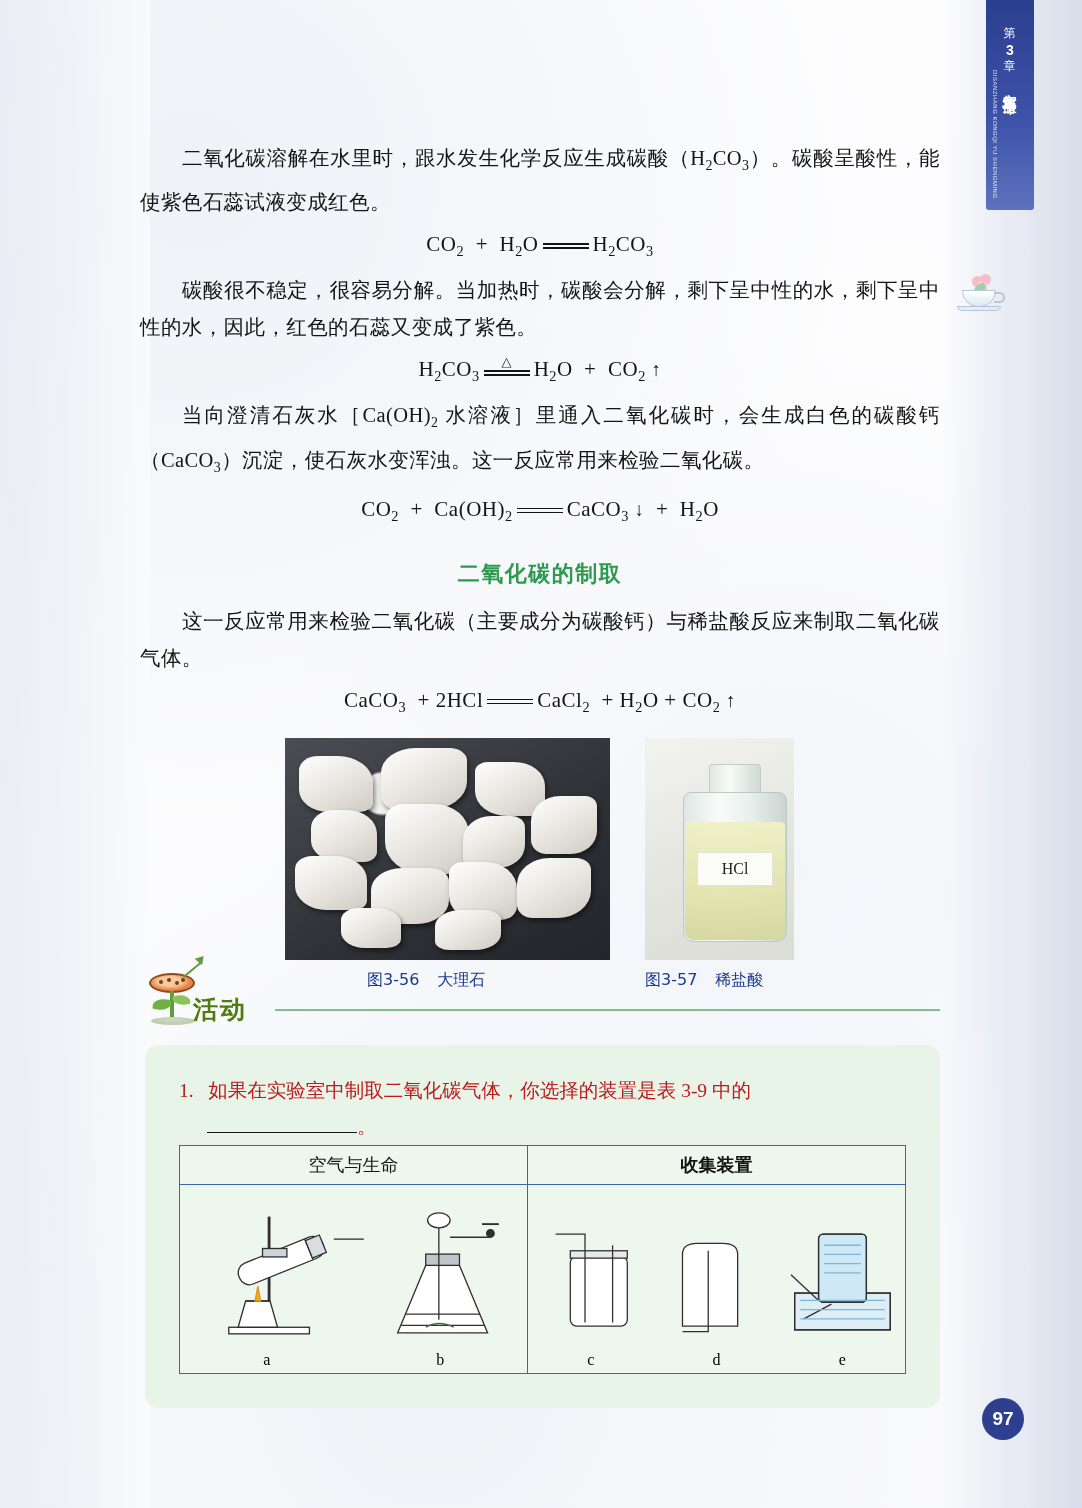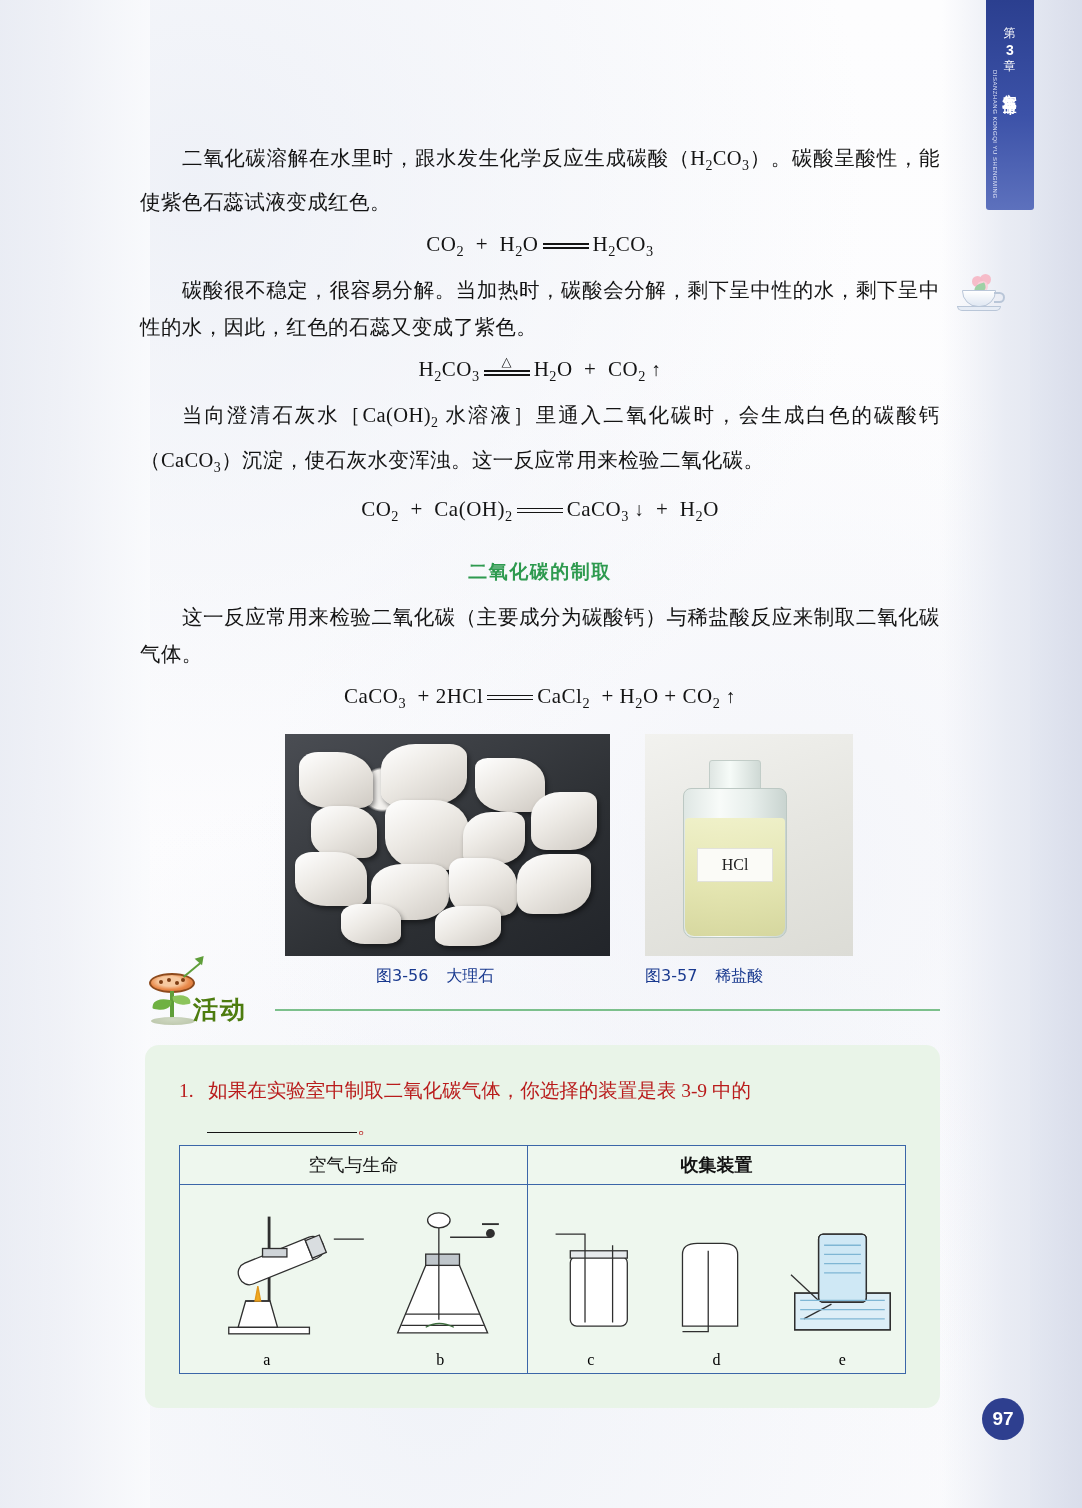--- a/index.html
+++ b/index.html
@@ -197,21 +197,21 @@
     font-size: 13px;
     line-height: 13px;
   }
   sub { font-size: 0.68em; }
   .arrow-up, .arrow-down { font-size: 19px; }
 
   .section-title {
     text-align: center;
     color: #2e9a4f;
     font-weight: bold;
-    font-size: 19px;
+    font-size: 22px;
     margin: 26px 0 14px 0;
     letter-spacing: 1.5px;
     font-family: "DejaVu Sans", sans-serif;
   }
 
   
   .figures {
     margin-top: 14px;
     position: relative;
     height: 270px;
@@ -229,21 +229,21 @@
   }
   .rock {
     position: absolute;
     background: linear-gradient(150deg,#ffffff 0%, #ece9e4 45%, #cfcac3 100%);
     box-shadow: 2px 3px 5px rgba(0,0,0,.45);
   }
   .fig-acid {
     position: absolute;
     left: 505px;
     top: 0;
-    width: 208px;
+    width: 149px;
     height: 222px;
     background: linear-gradient(160deg,#f2f2ef 0%, #e6e6e1 50%, #dcdcd6 100%);
     overflow: hidden;
   }
   .bottle {
     position: absolute;
     left: 34px;
     top: 26px;
     width: 112px;
     height: 180px;
@@ -285,21 +285,21 @@
     color: #222;
   }
   .fig-captions {
     position: absolute;
     top: 232px;
     left: 0;
     width: 100%;
     font-size: 16px;
     color: #1a3a8f;
   }
-  .cap-1 { position: absolute; left: 236px; }
+  .cap-1 { position: absolute; left: 227px; }
   .cap-2 { position: absolute; left: 505px; }
   .cap-num { font-family: "DejaVu Sans", sans-serif; }
   .cap-txt { margin-left: 14px; font-family: "DejaVu Sans", sans-serif; }
 
   
   .activity-wrap {
     position: absolute;
     left: 145px;
     top: 985px;
     width: 795px;

